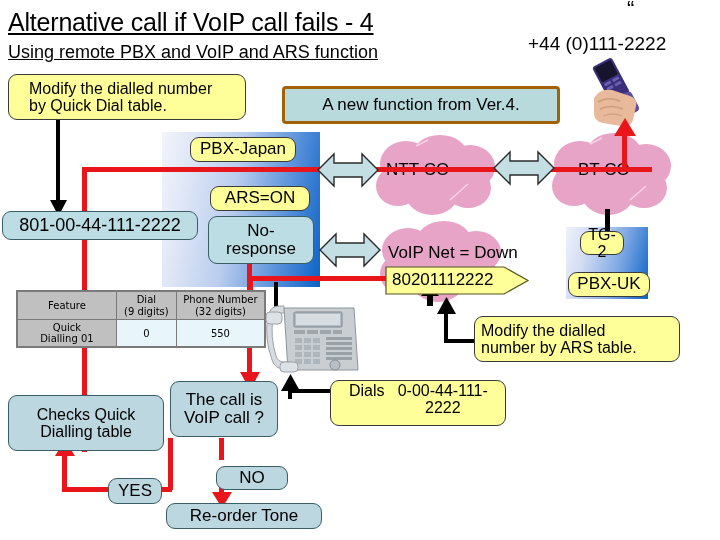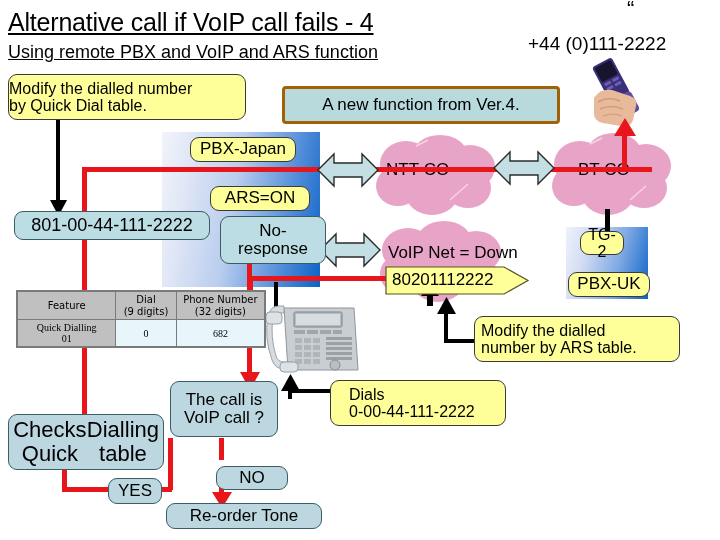--- a/index.html
+++ b/index.html
@@ -42,21 +42,21 @@
     box-sizing:border-box;
     border:1px solid #202020;
     border-radius:9px;
     display:flex;align-items:center;justify-content:center;
     text-align:center;
     color:#000;
     line-height:1.08;
     padding:1px 4px;
   }
   .yellow{background:#ffff99;border-color:#3a3a3a;}
-  .bluebox{background:#bcdde3;border-color:#3a5d66;margin-left:12px;}
+  .bluebox{background:#bcdde3;border-color:#3a5d66;}
   .bluebox2{background:#bcd7e0;border-color:#3a5d66;}
 
   
   .heavy{
     border:3px solid #a16207;border-radius:4px;
     background:#b9dadd;
   }
 
   
   .pbxblock{
@@ -83,21 +83,21 @@
     font-size:10px;
     color:#000;
     border:2px solid #7a7a7a;
   }
   .qtable th{
     background:#c0c0c0;border:1px solid #7a7a7a;
     font-weight:normal;padding:2px 4px;line-height:1.15;
   }
   .qtable td{
     background:#e8f6fb;border:1px solid #7a7a7a;
-    padding:2px 16px;text-align:center;font-family:Liberation Serif, serif;
+    padding:2px 16px;text-align:center;
   }
   .qtable td.featcell{background:#c0c0c0;text-align:center;}
 
   svg{display:block;overflow:visible;}
 </style>
 </head>
 <body>
 
 <div id="slide">
 
@@ -269,21 +269,21 @@
       <polygon points="0,20 16,4 16,13 44,13 44,4 60,20 44,36 44,27 16,27 16,36" fill="#c3dfe3" stroke="#2b2b2b" stroke-width="1.4"></polygon>
     </svg>
   </div>
 
   <div class="abs" style="left:320px;top:230px;width:60px;height:40px;">
     <svg width="60" height="40" viewBox="0 0 60 40">
       <polygon points="0,20 16,4 16,13 44,13 44,4 60,20 44,36 44,27 16,27 16,36" fill="#c3dfe3" stroke="#2b2b2b" stroke-width="1.4"></polygon>
     </svg>
   </div>
 
-  <div class="abs box yellow" style="left:8px;top:74px;width:238px;height:46px;font-size:16px;flex-direction:column;align-items:flex-start;padding-left:0;">
+  <div class="abs box yellow" style="left:8px;top:74px;width:238px;height:46px;font-size:16px;flex-direction:column;align-items:flex-start;padding-left:20px;">
     <span>Modify the dialled number</span>
     <span>by Quick Dial table.</span>
   </div>
 
   <div class="abs heavy" style="left:282px;top:86px;width:272px;height:32px;display:flex;align-items:center;justify-content:center;font-size:17px;">
     <span>A new function from Ver.4.</span>
   </div>
 
   <div class="abs box yellow" style="left:190px;top:137px;width:106px;height:25px;font-size:17px;">
     <span>PBX-Japan</span>
@@ -315,21 +315,21 @@
       <polygon points="0,0 118,0 142,13.5 118,27 0,27" fill="#ffff99" stroke="#555522" stroke-width="1.2"></polygon>
     </svg>
     <div style="position:absolute;left:6px;top:3px;font-size:17px;color:#000;">80201112222</div>
   </div>
 
   <div class="abs box yellow" style="left:474px;top:316px;width:206px;height:46px;font-size:16px;flex-direction:column;align-items:flex-start;padding-left:6px;">
     <span>Modify the dialled</span>
     <span>number by ARS table.</span>
   </div>
 
-  <div class="abs box yellow" style="left:330px;top:380px;width:176px;height:46px;font-size:16px;flex-direction:column;align-items:flex-start;padding-left:18px;">
+  <div class="abs box yellow" style="left:330px;top:380px;width:176px;height:46px;font-size:16px;flex-direction:row;align-items:flex-start;padding-left:18px;">
     <span>Dials</span>
     <span>0-00-44-111-2222</span>
   </div>
 
   <div class="abs" style="left:262px;top:288px;width:100px;height:90px;">
     <svg width="100" height="90" viewBox="0 0 100 90">
 
       <path d="M22 20 L92 20 L96 82 L26 82 Z" fill="#c9ced3" stroke="#8e959b" stroke-width="1"></path>
 
       <rect x="32" y="24" width="48" height="15" rx="1.5" fill="#b3bcc2" stroke="#7d858b"></rect>
@@ -386,27 +386,27 @@
           <th style="width:92px;">
             <span>Phone Number</span><br>
             <span>(32 digits)</span>
           </th>
         </tr>
       </thead>
       <tbody>
         <tr>
           <td class="featcell">Quick Dialling 01</td>
           <td>0</td>
-          <td>682</td>
+          <td>550</td>
         </tr>
       </tbody>
     </table>
   </div>
 
-  <div class="abs box bluebox2" style="left:8px;top:414px;width:156px;height:56px;font-size:22px;">
+  <div class="abs box bluebox2" style="left:8px;top:395px;width:156px;height:56px;font-size:16px;flex-direction:column;">
     <span>Checks Quick</span>
     <span>Dialling table</span>
   </div>
 
   <div class="abs box bluebox2" style="left:170px;top:381px;width:108px;height:56px;font-size:17px;flex-direction:column;">
     <span>The call is</span>
     <span>VoIP call ?</span>
   </div>
 
   <div class="abs box bluebox2" style="left:216px;top:466px;width:72px;height:24px;font-size:17px;">

